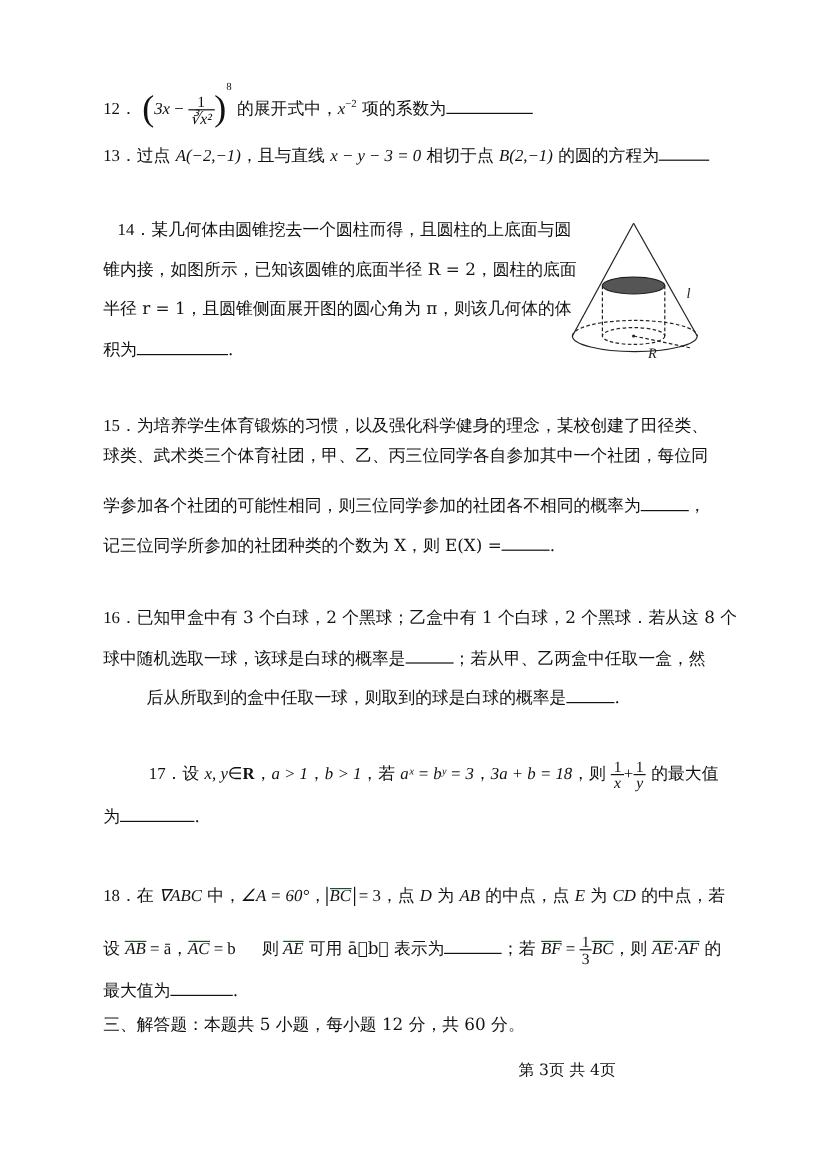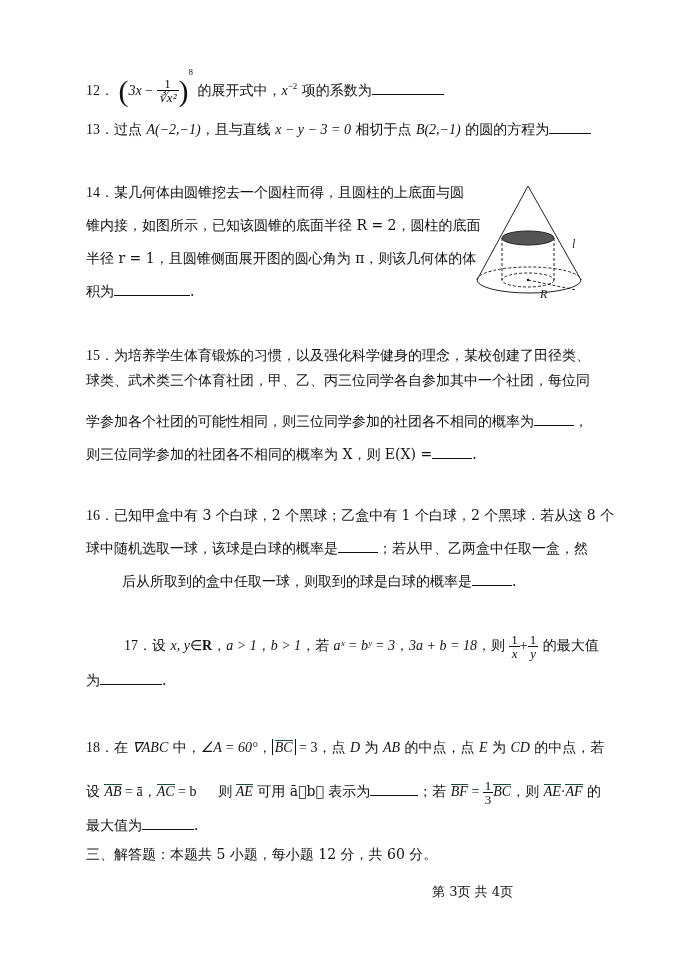--- a/index.html
+++ b/index.html
@@ -28,21 +28,21 @@
   <span class="num">12．</span>
   <span class="paren">(</span><span class="m">3x</span><span class="mr"> − </span><span class="frac"><span class="top">1</span><span class="bot m">∛x²</span></span><span class="paren">)</span><sup class="mr" style="position:relative; top:-14px;">8</sup>
   <span>的展开式中，</span><span class="m">x</span><sup class="mr">−2</sup>
   <span>项的系数为</span><span class="blank" style="width:72px;"></span>
 </div>
 
 <div class="q" style="top:119px;">
   <span class="num">13．</span><span>过点 </span><span class="m">A(−2,−1)</span><span>，且与直线 </span><span class="m">x − y − 3 = 0</span><span> 相切于点 </span><span class="m">B(2,−1)</span><span> 的圆的方程为</span><span class="blank" style="width:42px;"></span>
 </div>
 
-<div class="line" style="top:182px;">
+<div class="line" style="top:182px;margin-left:12px;">
   <span class="num">14．</span><span>某几何体由圆锥挖去一个圆柱而得，且圆柱的上底面与圆</span>
 </div>
 <div class="line" style="top:215px;">
   <span>锥内接，如图所示，已知该圆锥的底面半径 R = 2，圆柱的底面</span>
 </div>
 <div class="line" style="top:248px;">
   <span>半径 r = 1，且圆锥侧面展开图的圆心角为 π，则该几何体的体</span>
 </div>
 <div class="line" style="top:281px;">
   <span>积为</span><span class="blank" style="width:76px;"></span><span>.</span>
@@ -74,21 +74,21 @@
 <div class="line" style="top:345px;">
   <span class="num">15．</span><span>为培养学生体育锻炼的习惯，以及强化科学健身的理念，某校创建了田径类、</span>
 </div>
 <div class="line" style="top:370px;">
   <span>球类、武术类三个体育社团，甲、乙、丙三位同学各自参加其中一个社团，每位同</span>
 </div>
 <div class="line" style="top:411px;">
   <span>学参加各个社团的可能性相同，则三位同学参加的社团各不相同的概率为</span><span class="blank" style="width:40px;"></span><span>，</span>
 </div>
 <div class="line" style="top:444px;">
-  <span>则三位同学参加的社团各不相同的概率为 X，则 E(X) =</span><span class="blank" style="width:40px;"></span><span>.</span>
+  <span>记三位同学所参加的社团种类的个数为 X，则 E(X) =</span><span class="blank" style="width:40px;"></span><span>.</span>
 </div>
 
 <div class="line" style="top:505px;">
   <span class="num">16．</span><span>已知甲盒中有 3 个白球，2 个黑球；乙盒中有 1 个白球，2 个黑球．若从这 8 个</span>
 </div>
 <div class="line" style="top:538px;">
   <span>球中随机选取一球，该球是白球的概率是</span><span class="blank" style="width:40px;"></span><span>；若从甲、乙两盒中任取一盒，然</span>
 </div>
 <div class="line" style="top:571px;margin-left:36px;">
   <span>后从所取到的盒中任取一球，则取到的球是白球的概率是</span><span class="blank" style="width:40px;"></span><span>.</span>

